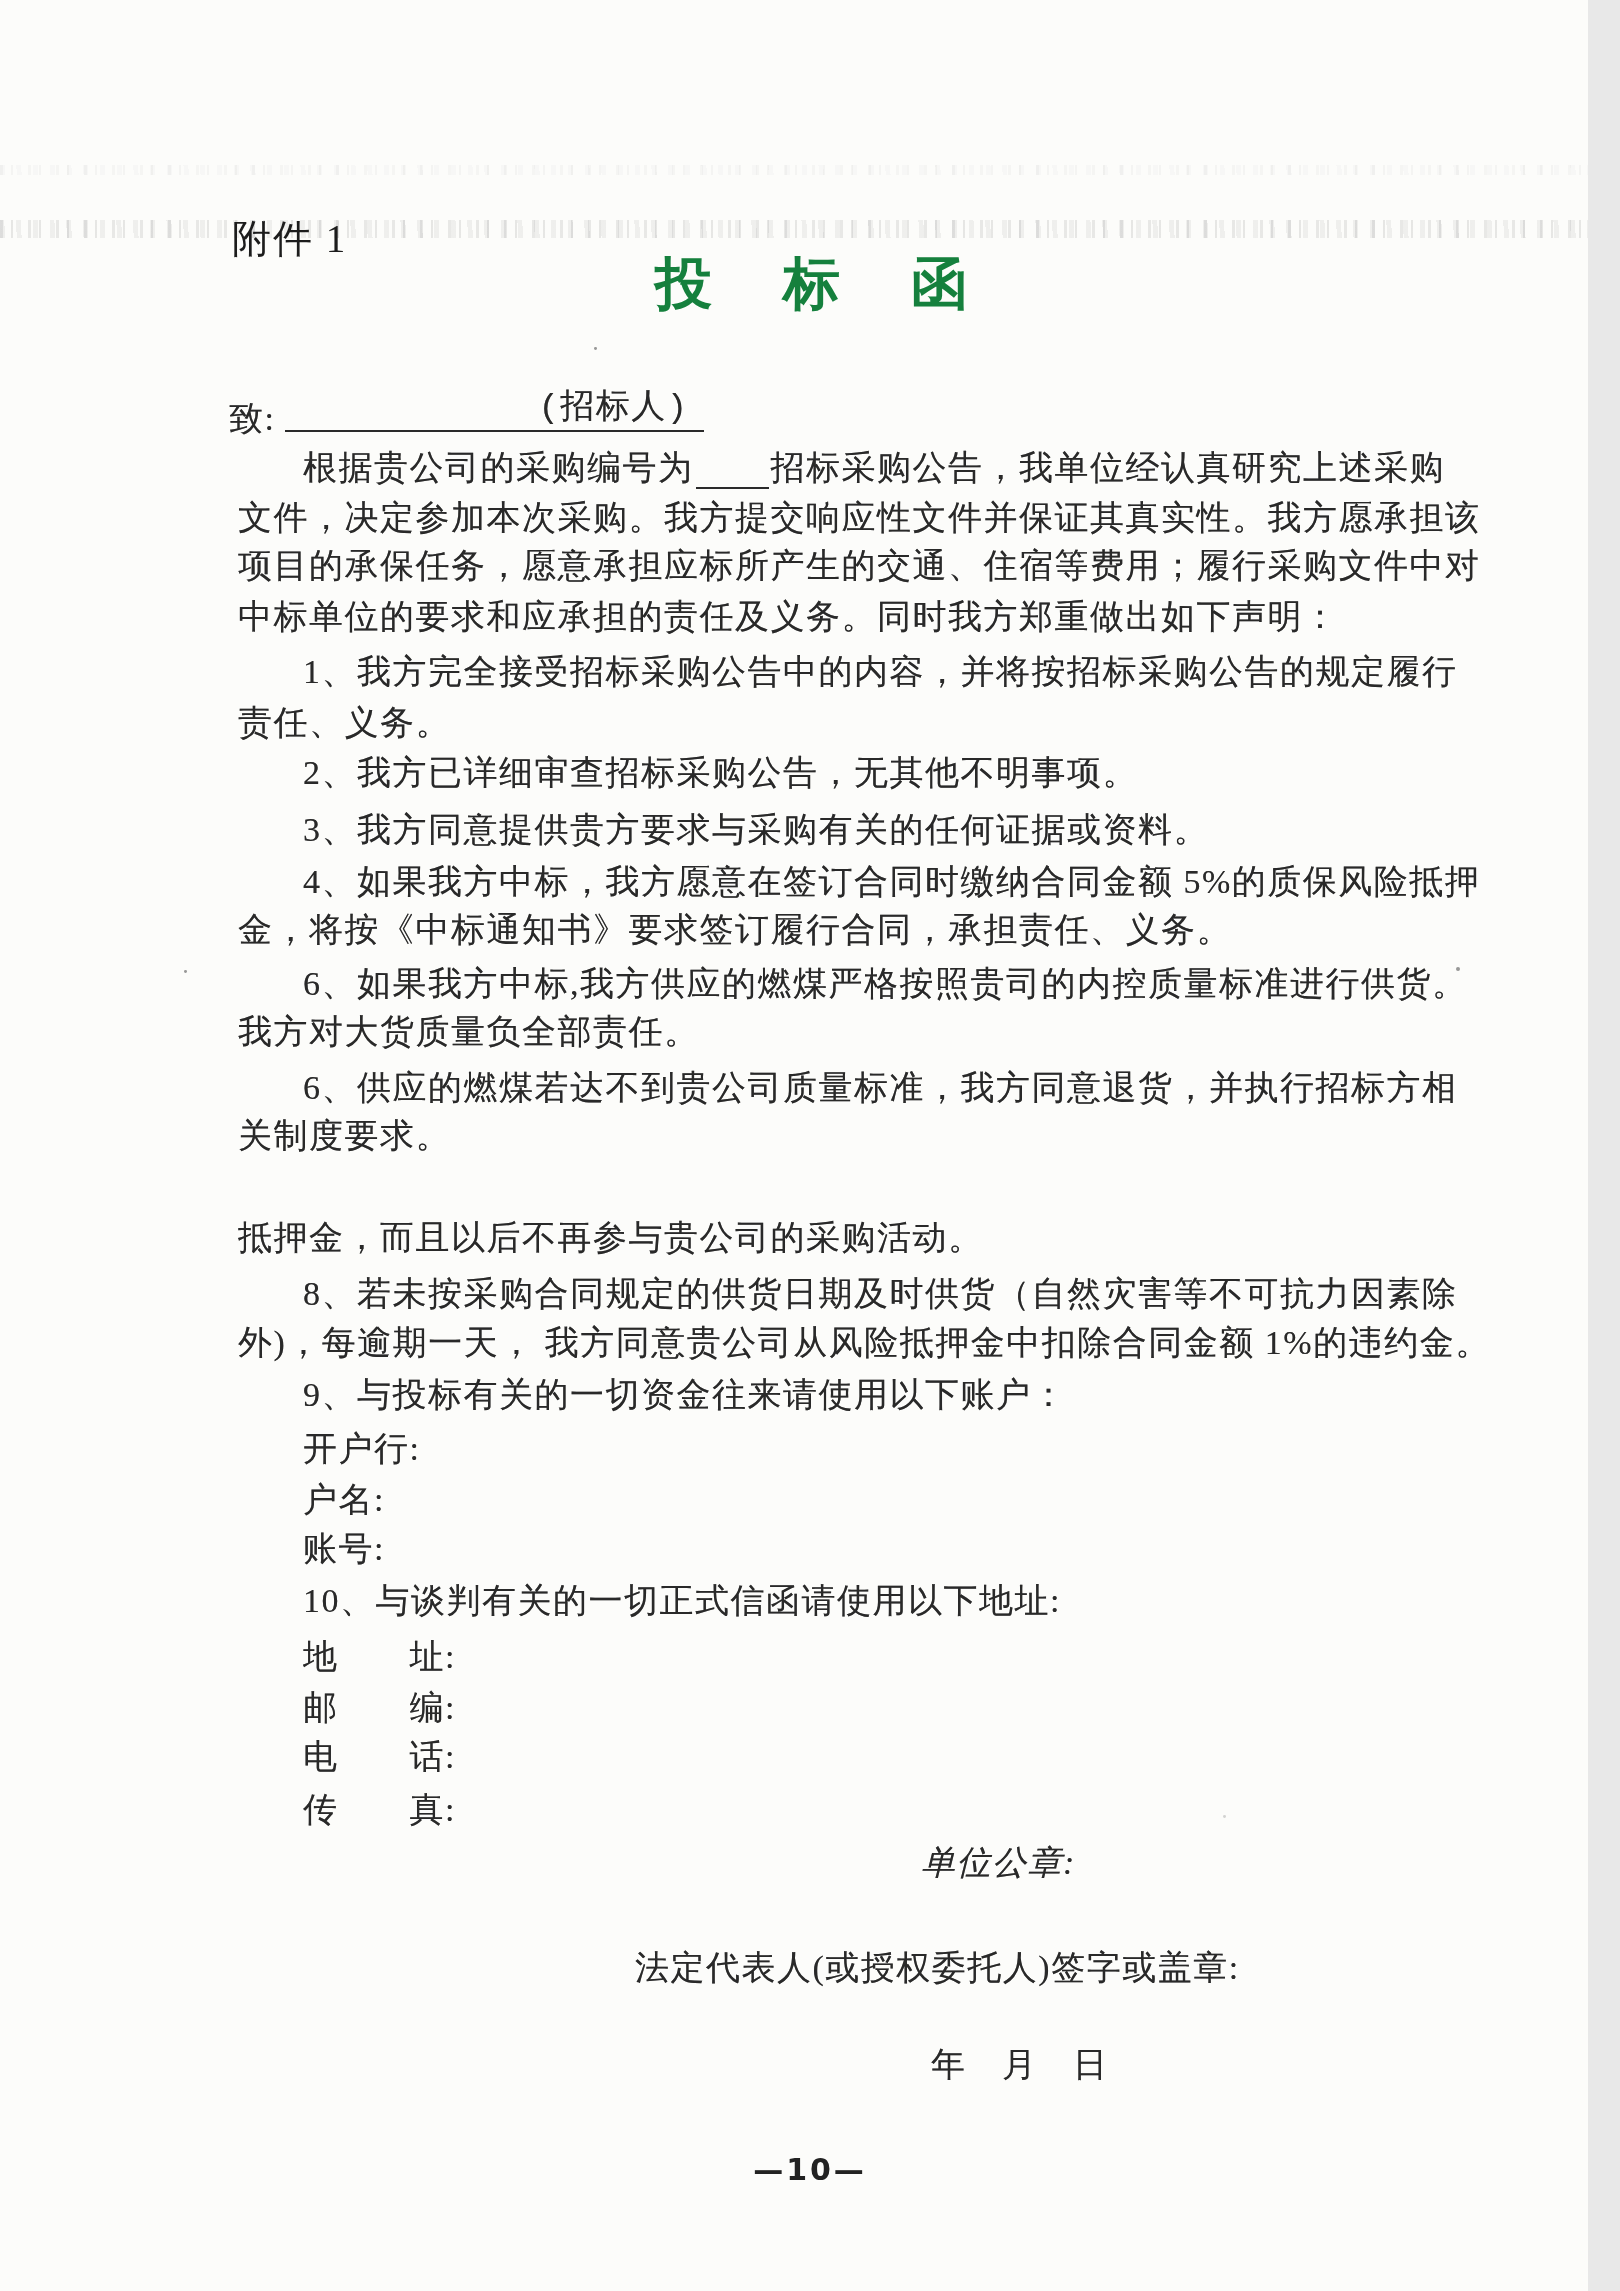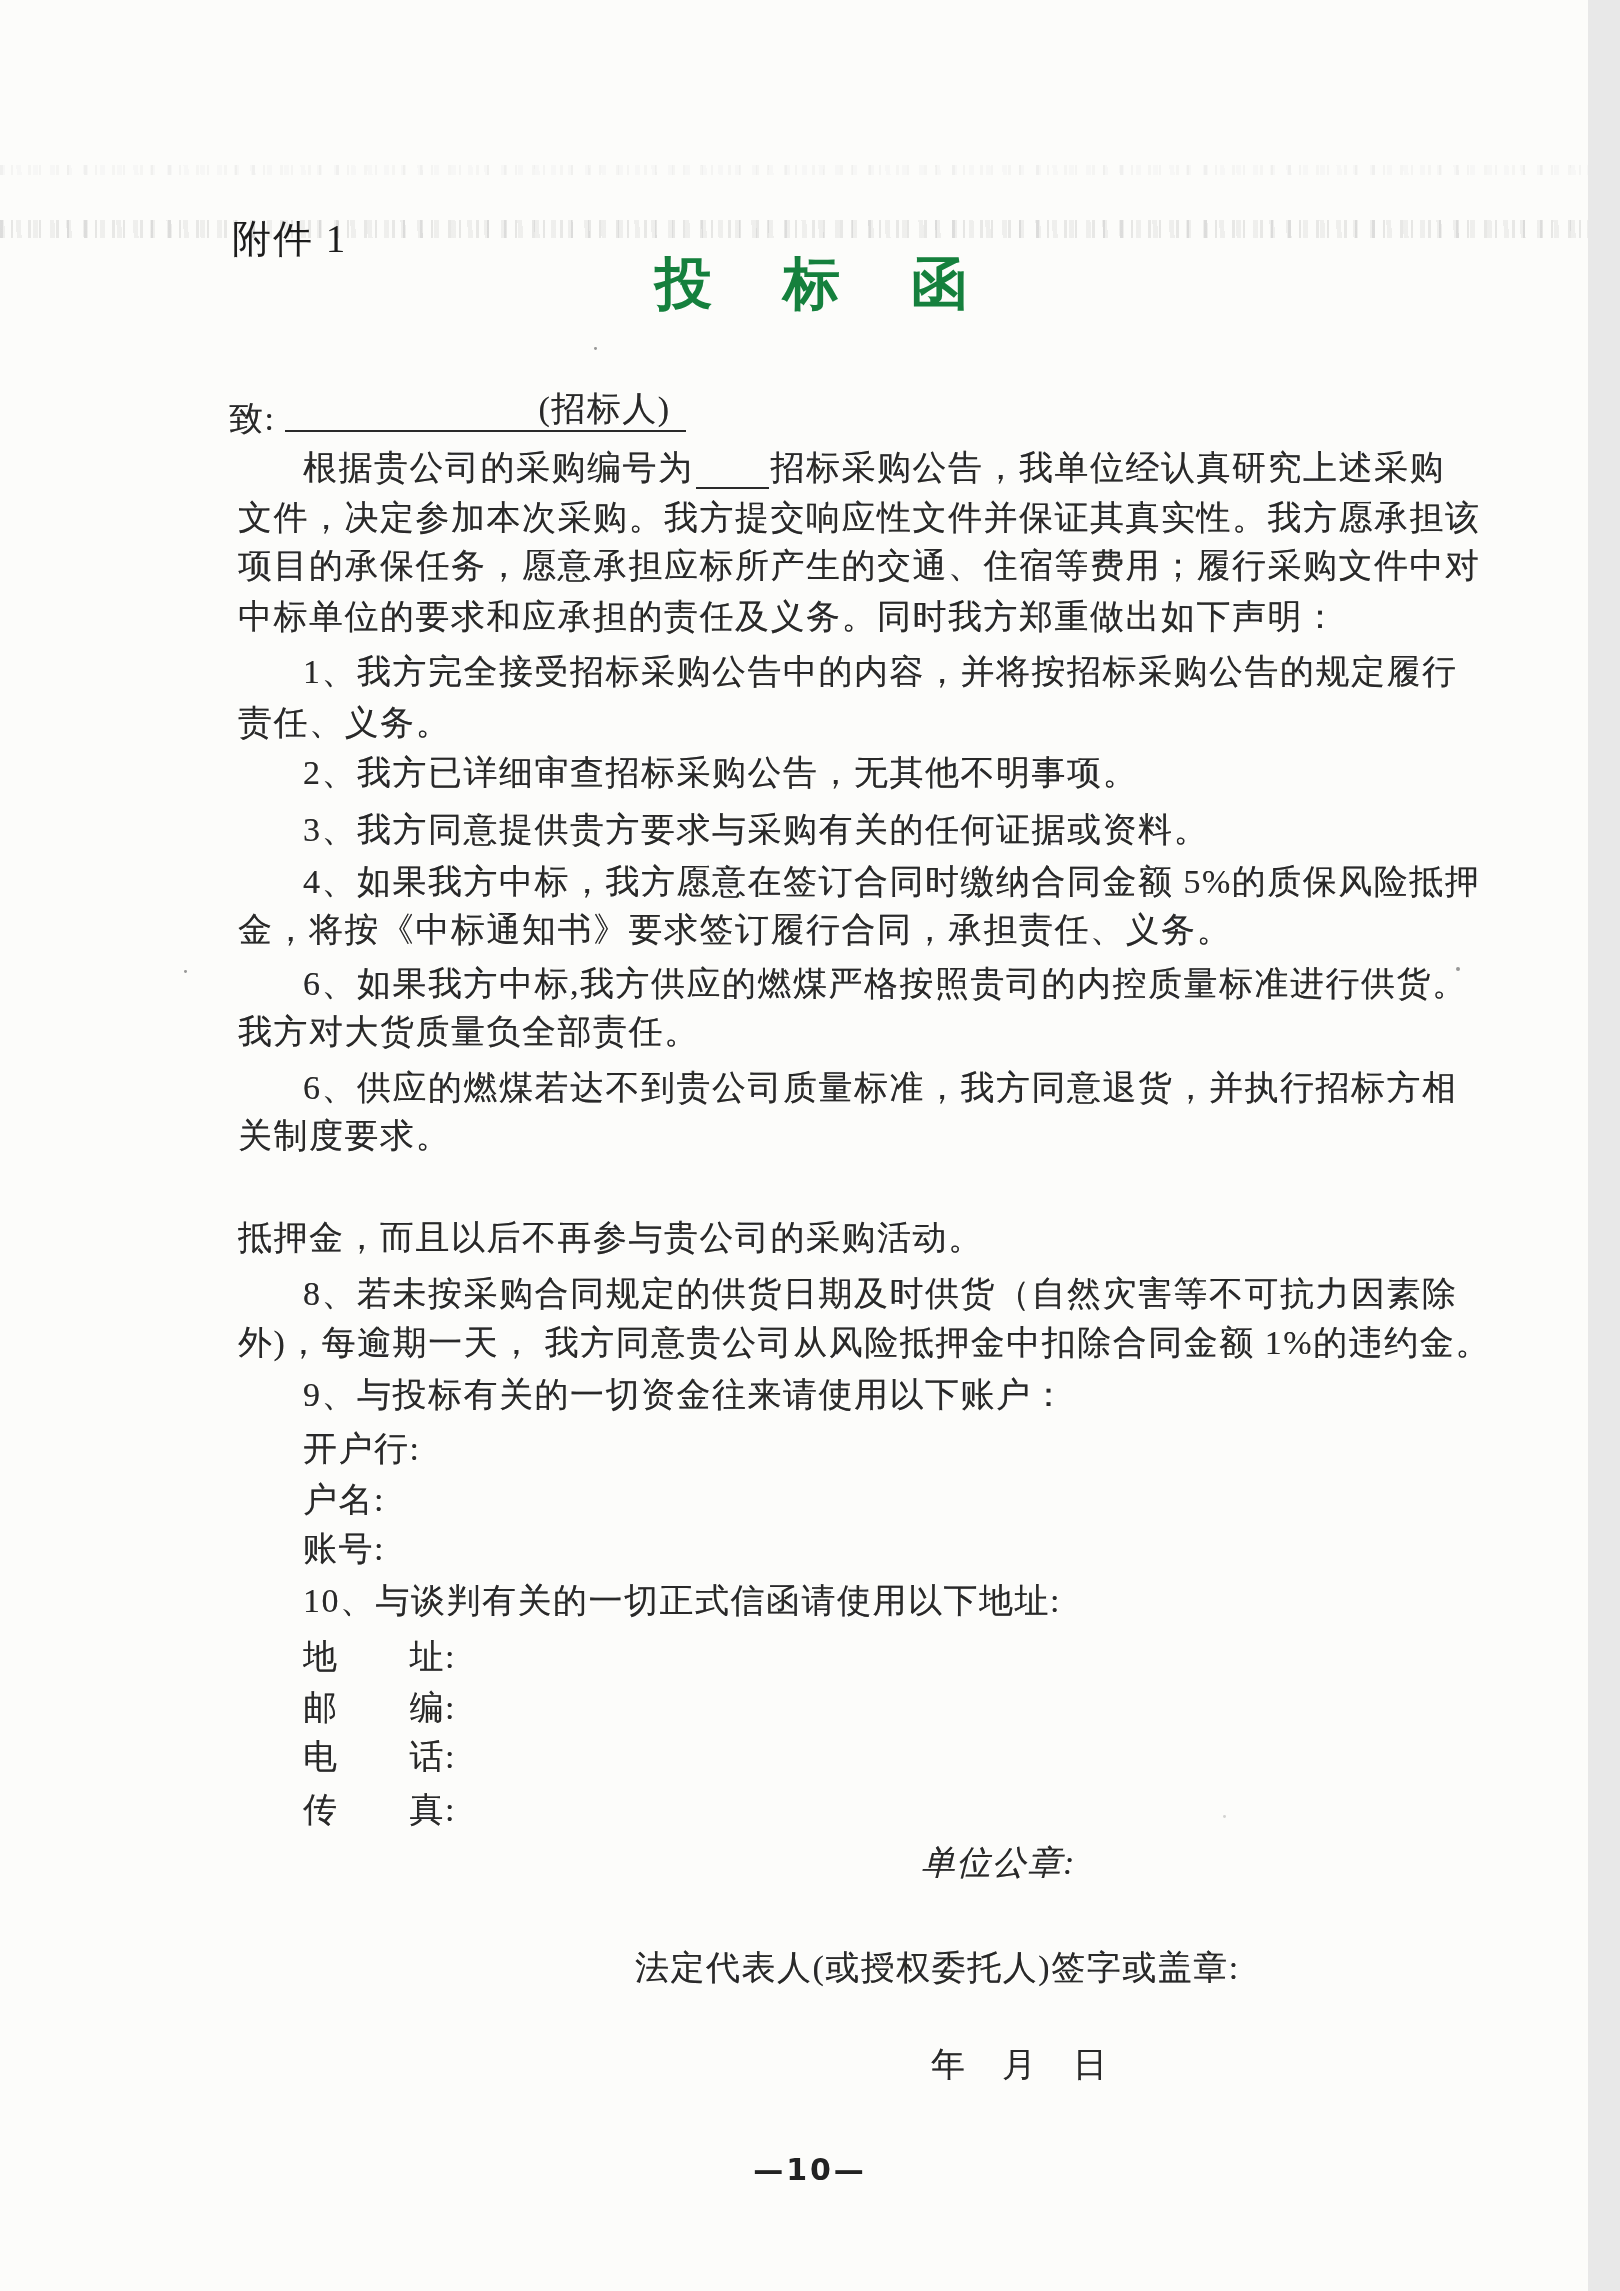--- a/index.html
+++ b/index.html
@@ -38,20 +38,21 @@
     font-size:34px;line-height:43px;height:43px;
     letter-spacing:1.5px;white-space:nowrap;
     text-shadow:0 0 0.4px rgba(20,20,20,.45);
   }
   .indent{left:303px;}
   .sal{left:229px;}
   .u-group{
     display:inline-flex;align-items:flex-end;
     border-bottom:2.9px solid #2a2a2a;
     padding-right:15.7px;
+    font-family:Liberation Mono, monospace;
   }
   .blank{display:inline-block;height:33px;}
   .blank.solo{border-bottom:2.9px solid #2a2a2a;vertical-align:bottom;margin:0 2px;}
   .seal{left:921px;font-style:italic;}
   .sig{left:635px;}
   .date{left:931px;}
   .pagenum{
     position:absolute;left:0;top:2152px;width:1620px;
     text-align:center;font-size:30px;letter-spacing:2.9px;
     color:#222;font-family:"DejaVu Sans","Liberation Sans",sans-serif;font-weight:bold;

